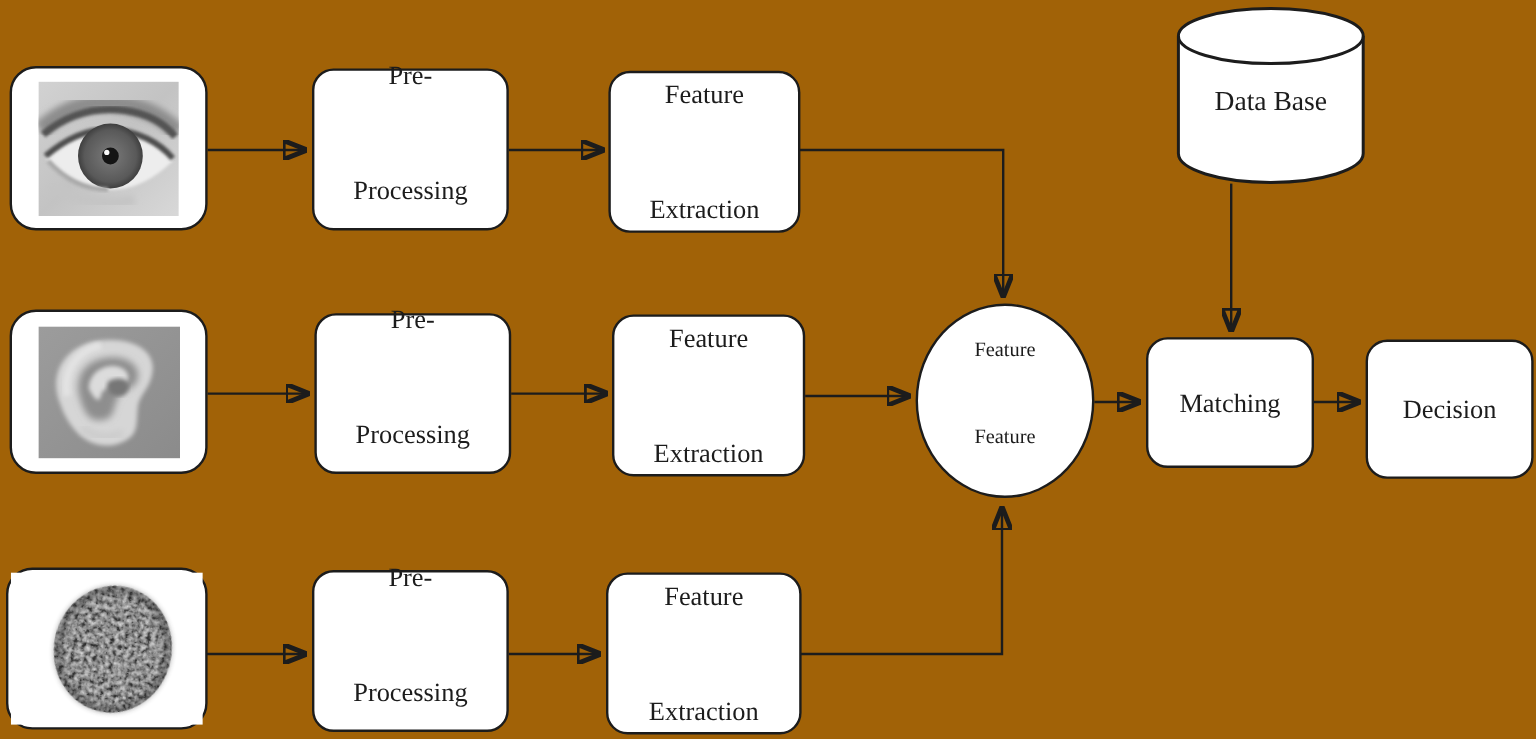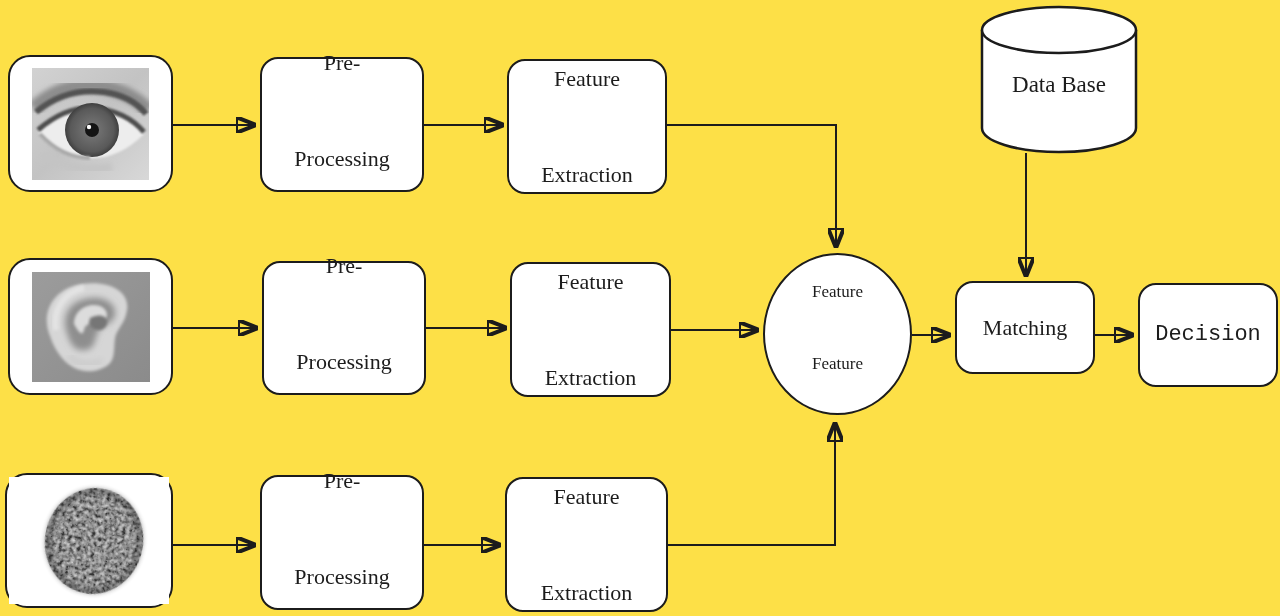--- a/index.html
+++ b/index.html
@@ -1,20 +1,20 @@
 <!DOCTYPE html>
 <html><head>
 <meta charset="utf-8">
 <style>
   html, body { margin: 0; padding: 0; background: #ffffff; }
   #canvas {
     position: relative;
     width: 1280px;
     height: 616px;
-    background: #fde047;
+    background: #a16207;
     font-family: "Liberation Serif", "DejaVu Serif", serif;
     color: #1c1c1c;
     overflow: hidden;
   }
   .connectors {
     position: absolute;
     left: 0; top: 0;
     width: 1280px; height: 616px;
     pointer-events: none;
   }
@@ -220,21 +220,21 @@
   </div>
 
   <div class="cyl" style="left:948px; top:4px; width:158px; height:150px;margin-left:32px;">
     <svg viewBox="0 0 158 150" width="158" height="150">
       <path d="M2,26 L2,124 A77,24 0 0 0 156,124 L156,26" fill="#ffffff" stroke="#1c1c1c" stroke-width="2.5"></path>
       <ellipse cx="79" cy="26" rx="77" ry="23" fill="#ffffff" stroke="#1c1c1c" stroke-width="2.5"></ellipse>
     </svg>
     <div class="cyl-label">Data Base</div>
   </div>
 
-  <div class="box" style="left:955px; top:281px; width:140px; height:93px;">
+  <div class="box" style="left:955px; top:281px; width:140px; height:109px;">
     <div class="lbl">Matching</div>
   </div>
 
-  <div class="box" style="left:1138px; top:283px; width:140px; height:104px;font-family:Liberation Mono, monospace;">
+  <div class="box" style="left:1138px; top:283px; width:140px; height:116px;">
     <div class="lbl">Decision</div>
   </div>
 
 </div>
 
 </body></html>

